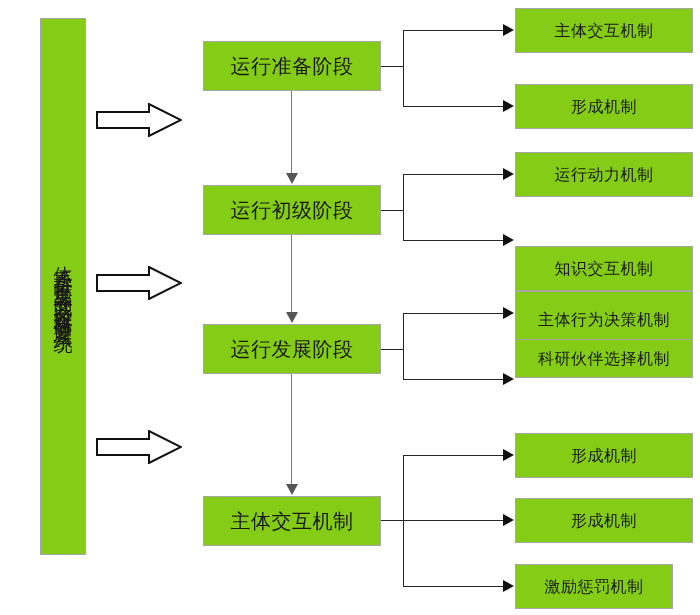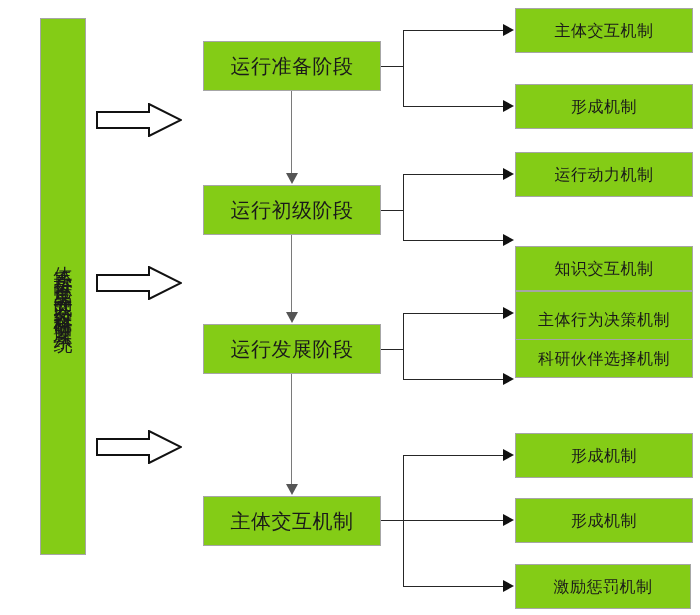--- a/index.html
+++ b/index.html
@@ -155,15 +155,15 @@
   <div class="ln vline" style="left:403px; top:455px; height:131px;"></div>
   <div class="ln hline" style="left:403px; top:455px; width:101px;"></div>
   <div class="arrow-right" style="left:503px; top:449px;"></div>
   <div class="ln hline" style="left:403px; top:520px; width:101px;"></div>
   <div class="arrow-right" style="left:503px; top:514px;"></div>
   <div class="ln hline" style="left:403px; top:586px; width:101px;"></div>
   <div class="arrow-right" style="left:503px; top:580px;"></div>
 
   <div class="box mech-box" style="left:515px; top:433px; width:178px; height:45px;">形成机制</div>
   <div class="box mech-box" style="left:515px; top:498px; width:178px; height:45px;">形成机制</div>
-  <div class="box mech-box" style="left:515px; top:564px; width:176px; height:45px;">激励惩罚机制</div>
+  <div class="box mech-box" style="left:515px; top:564px; width:158px; height:45px;">激励惩罚机制</div>
 
 </div>
 
 </body></html>

